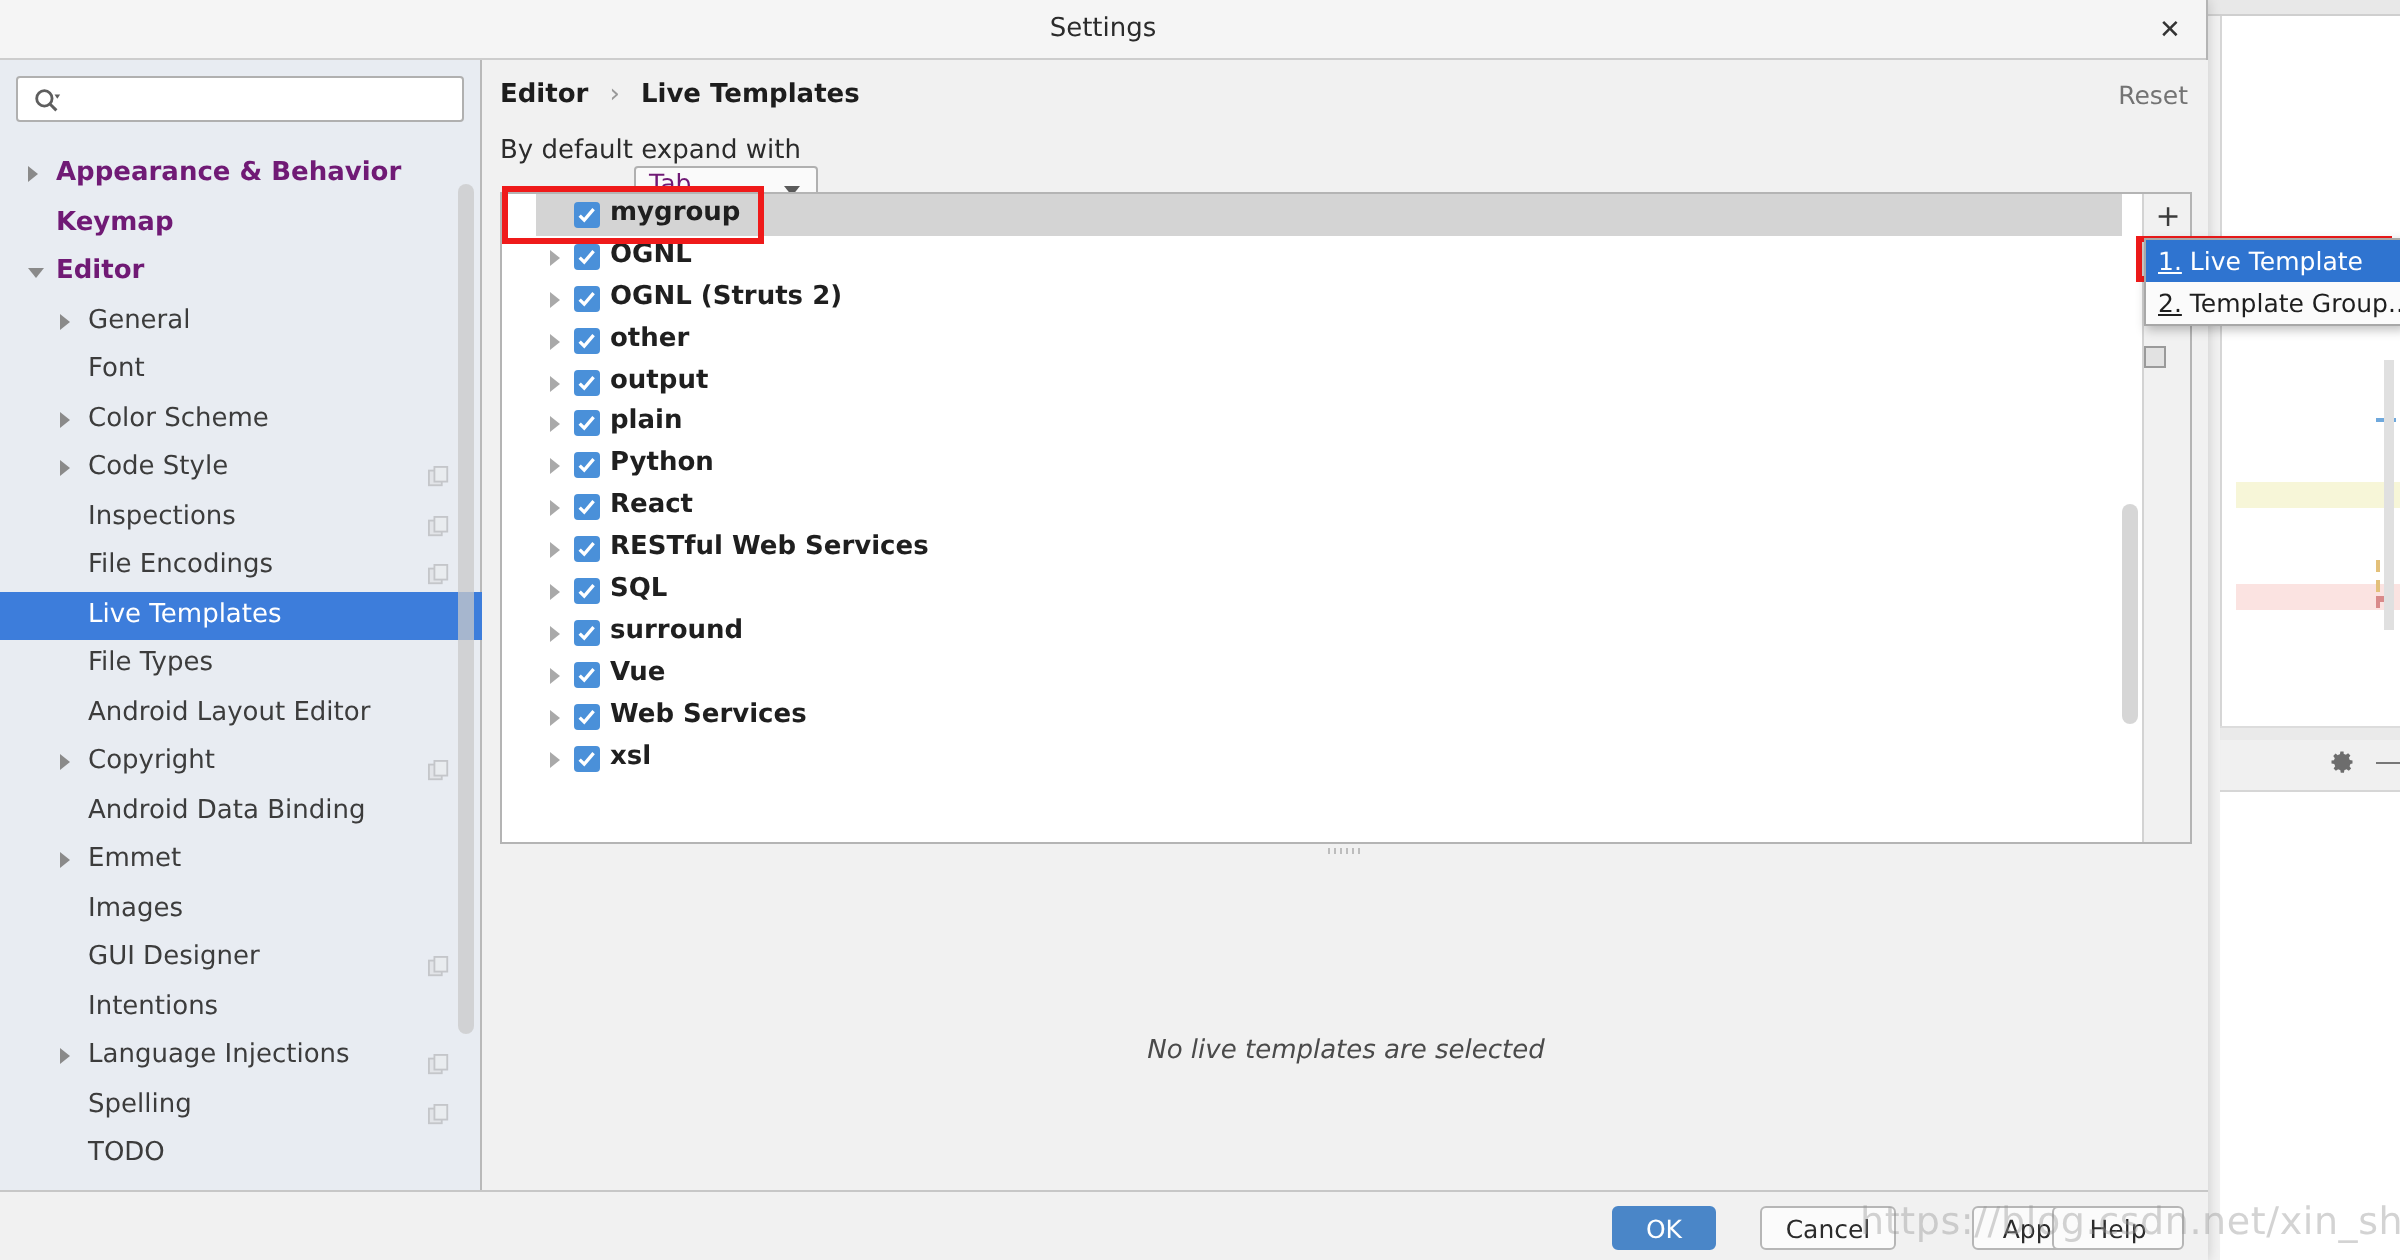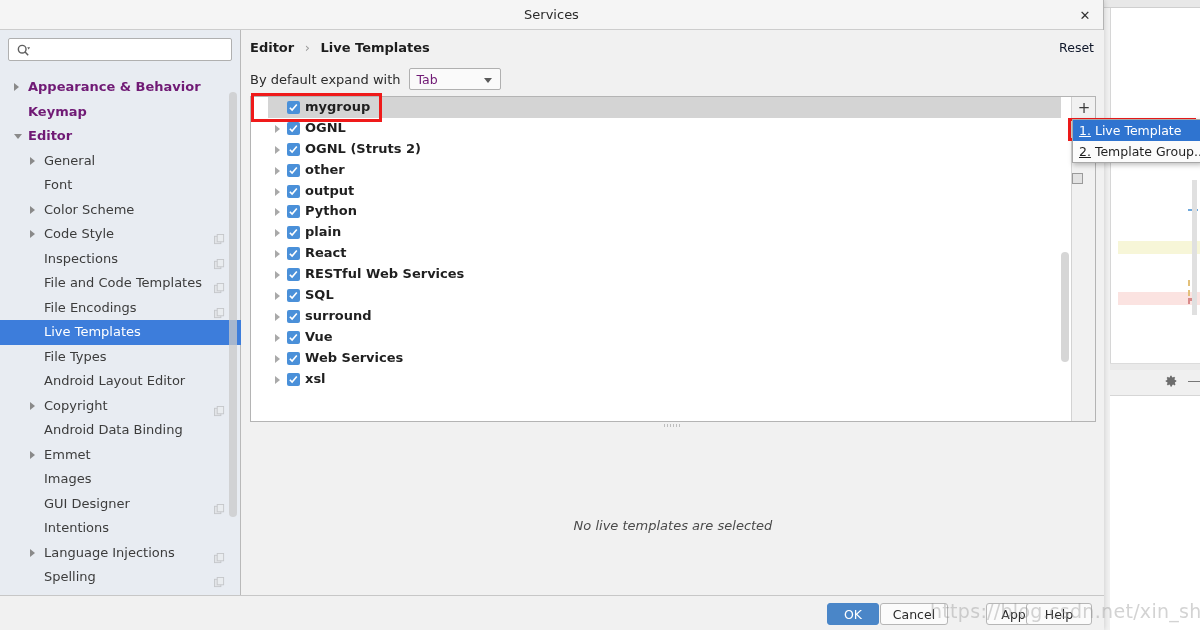--- a/index.html
+++ b/index.html
@@ -64,23 +64,23 @@
   .nav-arrow.lvl0 { left: 14px; }
   .nav-arrow.lvl1 { left: 30px; }
   .nav-copyicon { position: absolute; right: 16px; top: 7px; width: 11px; height: 11px; opacity: .45; }
 
   .left-scrollbar { position: absolute; right: 3px; top: 62px; width: 8px; height: 425px; background: #c9c9c9; border-radius: 4px; opacity: .75; }
 
   
   .right-panel { position: absolute; left: 242px; top: 0; width: 862px; height: 565px; background: #f1f1f1; }
   .breadcrumb { position: absolute; left: 8px; top: 10px; font-size: 13px; color: #1d1d1d; font-weight: bold; }
   .breadcrumb .sep { color: #999; font-weight: normal; margin: 0 6px; }
-  .reset-link { position: absolute; right: 10px; top: 10px; font-size: 12.5px; color: #0f172a; cursor: pointer; }
-
-  .expand-row { position: absolute; left: 8px; top: 38px; height: 22px; display: flex; align-items: center; }
+  .reset-link { position: absolute; right: 10px; top: 10px; font-size: 12.5px; color: #737373; cursor: pointer; }
+
+  .expand-row { position: absolute; left: 8px; top: 38px; height: 22px; display: flex; align-items: flex-end; flex-direction: column; }
   .expand-label { font-size: 13px; color: #2b2b2b; margin-right: 8px; }
   .combo { position: relative; width: 92px; height: 22px; background: #fafafa;
     border: 1px solid #b0b0b0; border-radius: 2px; display: flex; align-items: center; cursor: pointer; }
   .combo-val { font-size: 12.5px; color: #701a75; padding-left: 7px; }
   .combo-arrow { position: absolute; right: 8px; top: 9px; width: 0; height: 0;
     border-left: 4.5px solid transparent; border-right: 4.5px solid transparent; border-top: 5px solid #5a5a5a; }
 
   
   .tmpl-panel { position: absolute; left: 8px; top: 66px; width: 846px; height: 326px;
     background: #ffffff; border: 1px solid #b4b4b4; }
@@ -108,21 +108,21 @@
   .empty-msg { position: absolute; left: 0; right: 0; top: 488px; text-align: center;
     font-size: 13px; color: #4a4a4a; font-style: italic; }
 
   
   .bottom-bar { position: absolute; left: 0; top: 595px; width: 1104px; height: 35px;
     background: #f1f1f1; border-top: 1px solid #c7c7c7; }
   .btn { position: absolute; top: 7px; height: 22px; border-radius: 3px; font-size: 12.5px;
     display: flex; align-items: center; justify-content: center; cursor: pointer;
     border: 1px solid #b6b6b6; background: #fbfbfb; color: #2b2b2b; }
   .btn.primary { background: #4a86c8; border-color: #4a86c8; color: #fff; }
-  #btn-ok { left: 806px; width: 52px; margin-left: 21px; }
+  #btn-ok { left: 806px; width: 52px; }
   #btn-cancel { left: 880px; width: 68px; }
   #btn-apply { left: 986px; width: 66px; }
   #btn-help { left: 1026px; width: 66px; }
 
   
   .watermark { position: absolute; left: 930px; top: 600px; font-size: 19px; color: rgba(150,150,150,.42);
     letter-spacing: .3px; white-space: nowrap; font-family: "DejaVu Sans", sans-serif; }
 
   
   .annot { position: absolute; border: 3px solid #ef1a1a; pointer-events: none; }
@@ -157,21 +157,21 @@
       <path fill="#6d6d6d" d="M14 8.9V7.1l-1.6-.3a4.7 4.7 0 00-.5-1.2l.9-1.3-1.3-1.3-1.3.9a4.7 4.7 0 00-1.2-.5L8.9 2H7.1l-.3 1.6a4.7 4.7 0 00-1.2.5l-1.3-.9-1.3 1.3.9 1.3a4.7 4.7 0 00-.5 1.2L2 7.1v1.8l1.6.3c.1.4.3.8.5 1.2l-.9 1.3 1.3 1.3 1.3-.9c.4.2.8.4 1.2.5l.3 1.6h1.8l.3-1.6c.4-.1.8-.3 1.2-.5l1.3.9 1.3-1.3-.9-1.3c.2-.4.4-.8.5-1.2L14 8.9z"></path>
     </svg>
   </div>
   <div class="bg-minus"></div>
   <div class="bg-ide-lower"></div>
 </div>
 
 <div id="settings-dialog">
 
   <div class="titlebar">
-    <div class="titlebar-text">Services</div>
+    <div class="titlebar-text">Settings</div>
     <div class="titlebar-close">✕</div>
   </div>
 
   <div class="dialog-body">
 
     <div class="left-panel">
       <div class="search-wrap">
         <div class="search-box">
           <span class="search-icon">
             <svg width="15" height="15" viewBox="0 0 16 16">
@@ -191,24 +191,20 @@
           <div class="nav-item lvl1"><span>Font</span></div>
           <div class="nav-item lvl1"><span class="nav-arrow collapsed lvl1"></span><span>Color Scheme</span></div>
           <div class="nav-item lvl1"><span class="nav-arrow collapsed lvl1"></span><span>Code Style</span><span class="nav-copyicon"><svg width="11" height="11" viewBox="0 0 12 12">
                 <rect x="0.5" y="2.5" width="7" height="8" fill="#dcdcdc" stroke="#9a9a9a"></rect>
                 <rect x="3.5" y="0.5" width="7" height="8" fill="#ececec" stroke="#9a9a9a"></rect>
               </svg></span></div>
           <div class="nav-item lvl1"><span>Inspections</span><span class="nav-copyicon"><svg width="11" height="11" viewBox="0 0 12 12">
                 <rect x="0.5" y="2.5" width="7" height="8" fill="#dcdcdc" stroke="#9a9a9a"></rect>
                 <rect x="3.5" y="0.5" width="7" height="8" fill="#ececec" stroke="#9a9a9a"></rect>
               </svg></span></div>
-          <div class="nav-item lvl1"><span>File and Code Templates</span><span class="nav-copyicon"><svg width="11" height="11" viewBox="0 0 12 12">
-                <rect x="0.5" y="2.5" width="7" height="8" fill="#dcdcdc" stroke="#9a9a9a"></rect>
-                <rect x="3.5" y="0.5" width="7" height="8" fill="#ececec" stroke="#9a9a9a"></rect>
-              </svg></span></div>
           <div class="nav-item lvl1"><span>File Encodings</span><span class="nav-copyicon"><svg width="11" height="11" viewBox="0 0 12 12">
                 <rect x="0.5" y="2.5" width="7" height="8" fill="#dcdcdc" stroke="#9a9a9a"></rect>
                 <rect x="3.5" y="0.5" width="7" height="8" fill="#ececec" stroke="#9a9a9a"></rect>
               </svg></span></div>
           <div class="nav-item lvl1 selected"><span>Live Templates</span></div>
           <div class="nav-item lvl1"><span>File Types</span></div>
           <div class="nav-item lvl1"><span>Android Layout Editor</span></div>
           <div class="nav-item lvl1"><span class="nav-arrow collapsed lvl1"></span><span>Copyright</span><span class="nav-copyicon"><svg width="11" height="11" viewBox="0 0 12 12">
                 <rect x="0.5" y="2.5" width="7" height="8" fill="#dcdcdc" stroke="#9a9a9a"></rect>
                 <rect x="3.5" y="0.5" width="7" height="8" fill="#ececec" stroke="#9a9a9a"></rect>
@@ -276,26 +272,26 @@
               </span><span class="tmpl-label">other</span></div>
             <div class="tmpl-row"><span class="tmpl-arrow"></span><span class="tmpl-check">
                 <svg width="11" height="11" viewBox="0 0 12 12">
                   <polyline points="2,6.3 4.5,8.8 9.6,2.8" fill="none" stroke="#ffffff" stroke-width="1.8"></polyline>
                 </svg>
               </span><span class="tmpl-label">output</span></div>
             <div class="tmpl-row"><span class="tmpl-arrow"></span><span class="tmpl-check">
                 <svg width="11" height="11" viewBox="0 0 12 12">
                   <polyline points="2,6.3 4.5,8.8 9.6,2.8" fill="none" stroke="#ffffff" stroke-width="1.8"></polyline>
                 </svg>
+              </span><span class="tmpl-label">plain</span></div>
+            <div class="tmpl-row"><span class="tmpl-arrow"></span><span class="tmpl-check">
+                <svg width="11" height="11" viewBox="0 0 12 12">
+                  <polyline points="2,6.3 4.5,8.8 9.6,2.8" fill="none" stroke="#ffffff" stroke-width="1.8"></polyline>
+                </svg>
               </span><span class="tmpl-label">Python</span></div>
-            <div class="tmpl-row"><span class="tmpl-arrow"></span><span class="tmpl-check">
-                <svg width="11" height="11" viewBox="0 0 12 12">
-                  <polyline points="2,6.3 4.5,8.8 9.6,2.8" fill="none" stroke="#ffffff" stroke-width="1.8"></polyline>
-                </svg>
-              </span><span class="tmpl-label">plain</span></div>
             <div class="tmpl-row"><span class="tmpl-arrow"></span><span class="tmpl-check">
                 <svg width="11" height="11" viewBox="0 0 12 12">
                   <polyline points="2,6.3 4.5,8.8 9.6,2.8" fill="none" stroke="#ffffff" stroke-width="1.8"></polyline>
                 </svg>
               </span><span class="tmpl-label">React</span></div>
             <div class="tmpl-row"><span class="tmpl-arrow"></span><span class="tmpl-check">
                 <svg width="11" height="11" viewBox="0 0 12 12">
                   <polyline points="2,6.3 4.5,8.8 9.6,2.8" fill="none" stroke="#ffffff" stroke-width="1.8"></polyline>
                 </svg>
               </span><span class="tmpl-label">RESTful Web Services</span></div>

